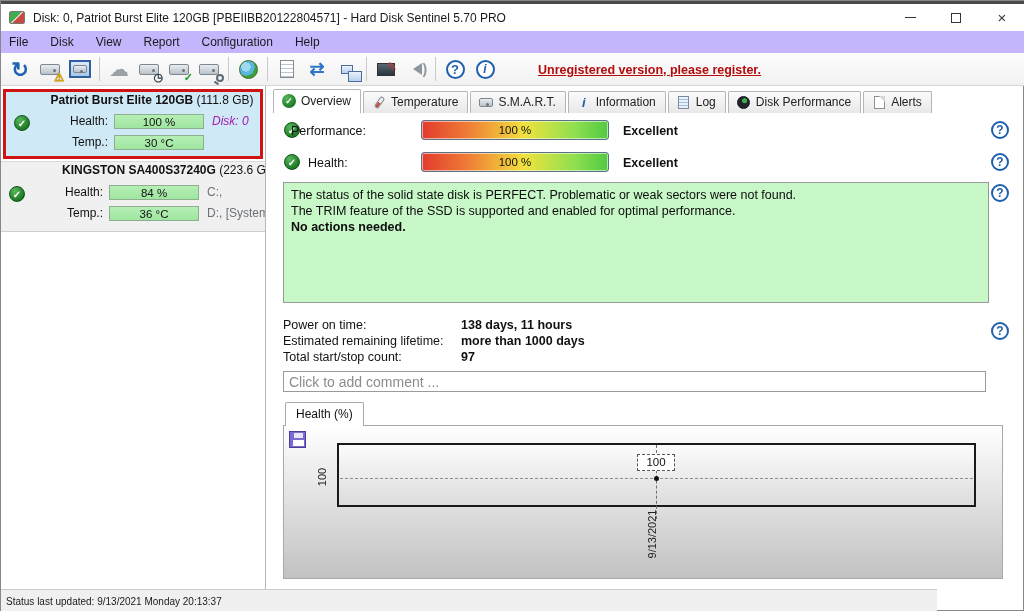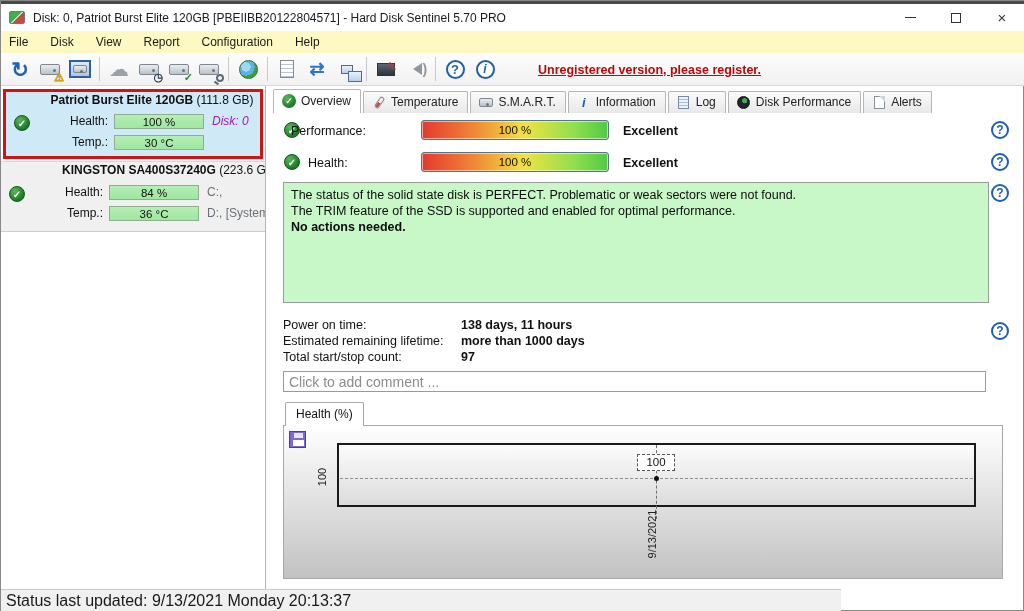--- a/index.html
+++ b/index.html
@@ -14,21 +14,21 @@
   #app-icon { width:16px; height:13px; margin:0 8px 0 8px; border-radius:2px;
     background:linear-gradient(135deg,#3fae4e 0 45%, #d8d0c8 45% 55%, #c94a3f 55%); border:1px solid #777; }
   #title-text { font-size:12px; color:#1a1a1a; }
   .wincontrols { position:absolute; right:0; top:0; height:27px; display:flex; }
   .winbtn { width:46px; height:27px; display:flex; align-items:center; justify-content:center; color:#333; cursor:default; }
   .glyph-min { display:block; width:11px; border-top:1px solid #333; }
   .glyph-max { display:block; width:10px; height:10px; border:1px solid #333; }
   .glyph-close { font-size:15px; line-height:1; }
 
   
-  #menubar { left:0; top:30px; width:1024px; height:22px; background:#fef9c3; display:flex; align-items:center; padding-left:2px; }
+  #menubar { left:0; top:30px; width:1024px; height:22px; background:#c4b5fd; display:flex; align-items:center; padding-left:2px; }
   .menu-item { padding:3px 11px; color:#1a1a1a; }
   .menu-item:first-child { padding-left:6px; }
 
   
   #toolbar { left:0; top:52px; width:1024px; height:33px; background:linear-gradient(#fdfdfd,#f1f1f1);
     border-bottom:1px solid #d6d6d6; display:flex; align-items:center; padding-left:4px; }
   .tbtn { width:30px; height:28px; display:flex; align-items:center; justify-content:center; position:relative; }
   .tsep { width:1px; height:24px; background:#c9c9c9; margin:0 4px; }
   .hd { width:20px; height:11px; border:1px solid #7e8690; border-radius:2px;
     background:linear-gradient(#e9edf0,#b9c2c9); position:relative; }
@@ -131,22 +131,22 @@
   #vline { left:655px; top:444px; height:74px; border-left:1px dashed #6e6e6e; }
   #point { left:653px; top:475px; width:5px; height:5px; border-radius:50%; background:#111; }
   #point-label { left:636px; top:453px; width:38px; height:17px; background:#fff; border:1px dashed #555;
     text-align:center; font-size:11.5px; line-height:15px; }
   #ylabel { left:299px; top:470px; width:44px; text-align:center; font-size:11px; color:#222;
     transform:rotate(-90deg); }
   #xlabel { left:622px; top:527px; width:58px; text-align:center; font-size:11px; color:#222;
     transform:rotate(-90deg); white-space:nowrap; }
 
   
-  #statusbar { left:0; top:588px; width:840px; height:23px; background:#f0f0f0; border-top:1px solid #cacaca;
-    display:flex; align-items:center; padding-left:5px; font-size:16px; color:#1a1a1a; }
+  #statusbar { left:0; top:588px; width:936px; height:23px; background:#f0f0f0; border-top:1px solid #cacaca;
+    display:flex; align-items:center; padding-left:5px; font-size:10px; color:#1a1a1a; }
 </style>
 </head>
 <body>
 
 <div id="app">
 
   <div class="abs" id="topstrip"></div>
 
   <div class="abs" id="titlebar">
     <span id="app-icon"></span>

